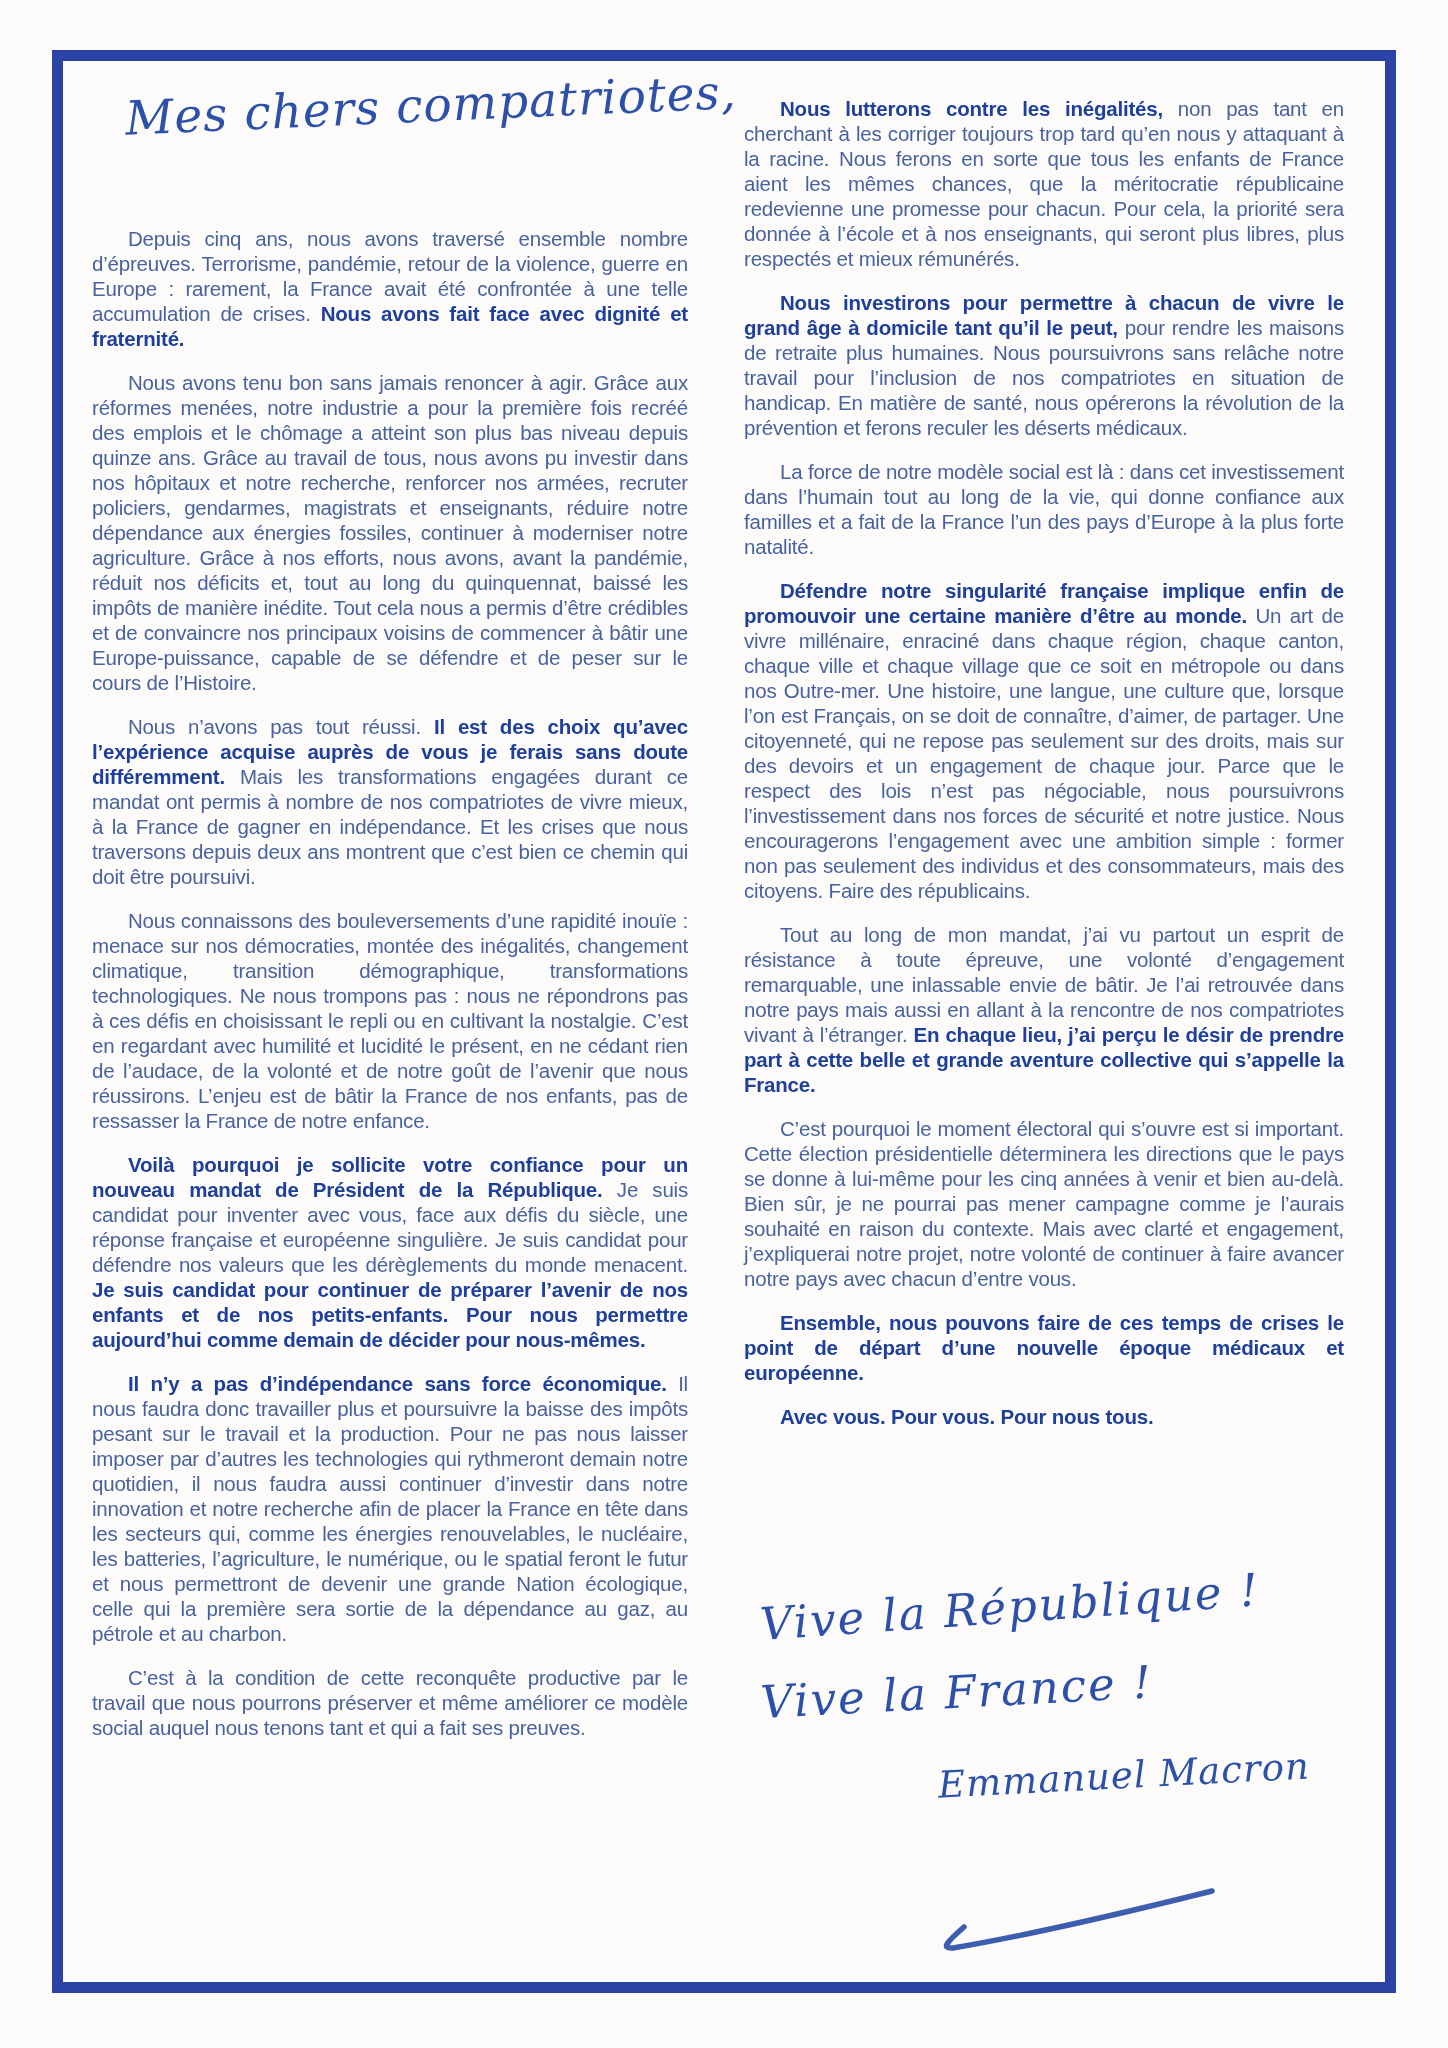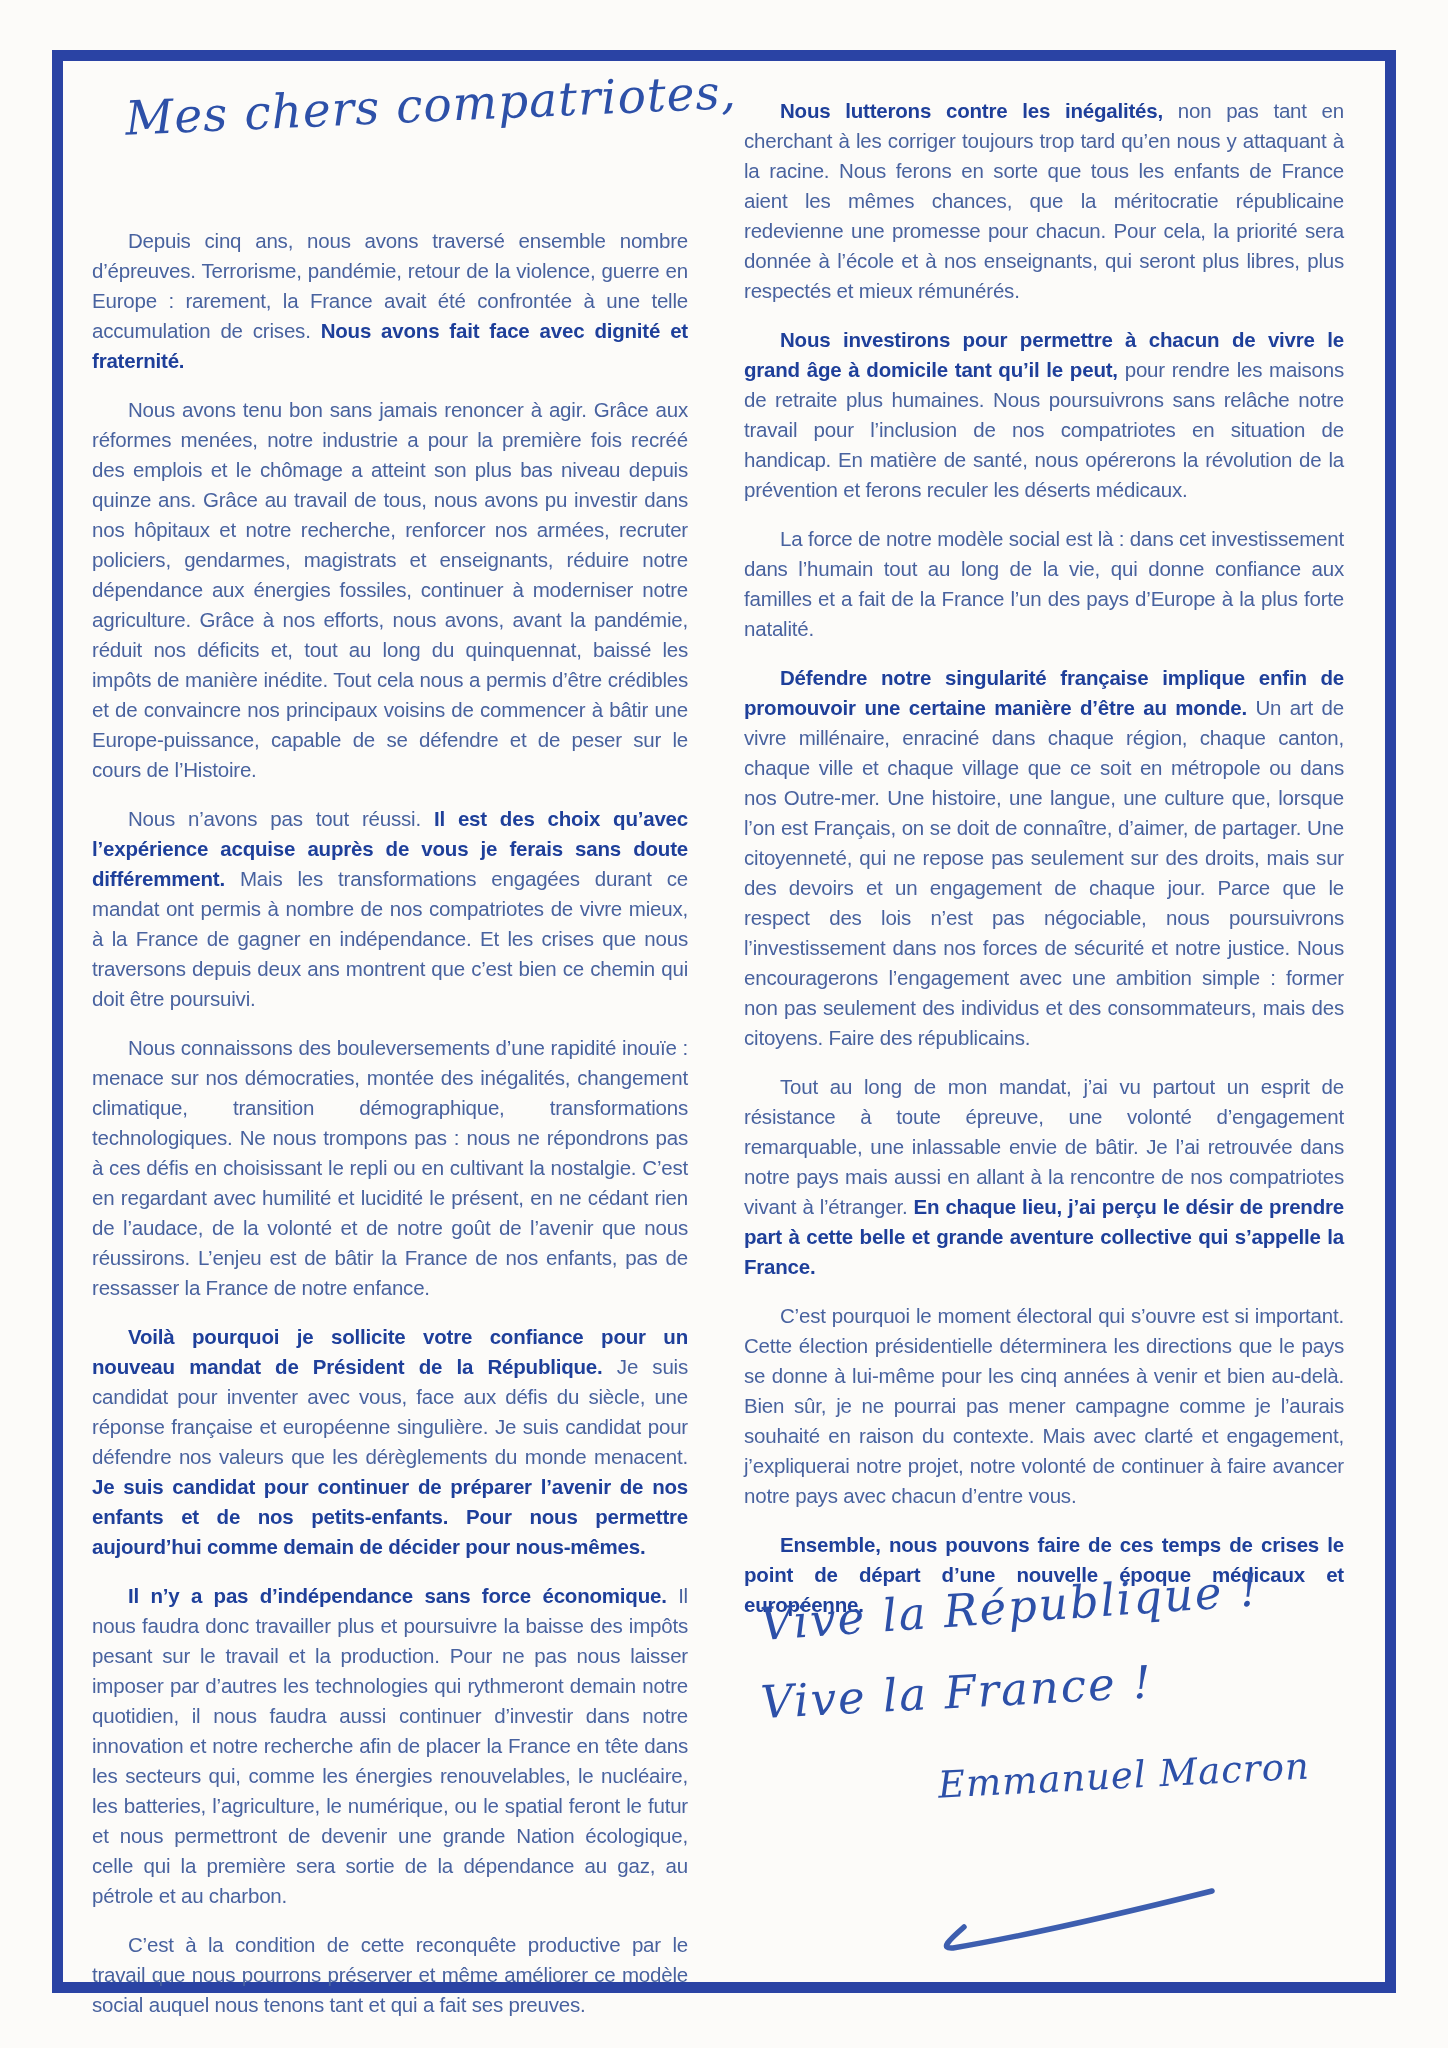--- a/index.html
+++ b/index.html
@@ -24,21 +24,21 @@
   .salutation{
     position:absolute;left:125px;top:78px;width:580px;
     text-align:center;
     font-family:"DejaVu Serif", serif;font-style:italic;
     font-size:47px;letter-spacing:1px;color:var(--ink);
     transform:rotate(-2.5deg);
     white-space:nowrap;
   }
   .col{
     position:absolute;
-    font-size:20.5px;line-height:30px;letter-spacing:-0.2px;
+    font-size:20.5px;line-height:25px;letter-spacing:-0.2px;
     color:var(--body-text);
     text-align:justify;
   }
   .col-left{left:92px;top:226px;width:596px;}
   .col-right{left:744px;top:96px;width:600px;}
   .col p.para{margin:0 0 19px 0;text-indent:36px;}
   .col p.para:last-child{margin-bottom:0;}
   .seg{color:var(--body-text);font-weight:400;}
   .seg.bold{color:var(--bold-text);font-weight:700;}
   .closing-line{
@@ -78,20 +78,21 @@
   </div>
 
 <div class="col col-right">
     <p class="para"><span class="seg bold">Nous lutterons contre les inégalités,</span><span class="seg"> non pas tant en cherchant à les corriger toujours trop tard qu’en nous y attaquant à la racine. Nous ferons en sorte que tous les enfants de France aient les mêmes chances, que la méritocratie républicaine redevienne une promesse pour chacun. Pour cela, la priorité sera donnée à l’école et à nos enseignants, qui seront plus libres, plus respectés et mieux rémunérés.</span></p>
     <p class="para"><span class="seg bold">Nous investirons pour permettre à chacun de vivre le grand âge à domicile tant qu’il le peut,</span><span class="seg"> pour rendre les maisons de retraite plus humaines. Nous poursuivrons sans relâche notre travail pour l’inclusion de nos compatriotes en situation de handicap. En matière de santé, nous opérerons la révolution de la prévention et ferons reculer les déserts médicaux.</span></p>
     <p class="para"><span class="seg">La force de notre modèle social est là : dans cet investissement dans l’humain tout au long de la vie, qui donne confiance aux familles et a fait de la France l’un des pays d’Europe à la plus forte natalité.</span></p>
     <p class="para"><span class="seg bold">Défendre notre singularité française implique enfin de promouvoir une certaine manière d’être au monde.</span><span class="seg"> Un art de vivre millénaire, enraciné dans chaque région, chaque canton, chaque ville et chaque village que ce soit en métropole ou dans nos Outre-mer. Une histoire, une langue, une culture que, lorsque l’on est Français, on se doit de connaître, d’aimer, de partager. Une citoyenneté, qui ne repose pas seulement sur des droits, mais sur des devoirs et un engagement de chaque jour. Parce que le respect des lois n’est pas négociable, nous poursuivrons l’investissement dans nos forces de sécurité et notre justice. Nous encouragerons l’engagement avec une ambition simple : former non pas seulement des individus et des consommateurs, mais des citoyens. Faire des républicains.</span></p>
     <p class="para"><span class="seg">Tout au long de mon mandat, j’ai vu partout un esprit de résistance à toute épreuve, une volonté d’engagement remarquable, une inlassable envie de bâtir. Je l’ai retrouvée dans notre pays mais aussi en allant à la rencontre de nos compatriotes vivant à l’étranger. </span><span class="seg bold">En chaque lieu, j’ai perçu le désir de prendre part à cette belle et grande aventure collective qui s’appelle la France.</span></p>
     <p class="para"><span class="seg">C’est pourquoi le moment électoral qui s’ouvre est si important. Cette élection présidentielle déterminera les directions que le pays se donne à lui-même pour les cinq années à venir et bien au-delà. Bien sûr, je ne pourrai pas mener campagne comme je l’aurais souhaité en raison du contexte. Mais avec clarté et engagement, j’expliquerai notre projet, notre volonté de continuer à faire avancer notre pays avec chacun d’entre vous.</span></p>
     <p class="para"><span class="seg bold">Ensemble, nous pouvons faire de ces temps de crises le point de départ d’une nouvelle époque médicaux et européenne.</span></p>
+    <p class="para"><span class="seg bold">Avec vous. Pour vous. Pour nous tous.</span></p>
   </div>
 
 <div class="closing-line closing-line-1">Vive la République !</div>
 <div class="closing-line closing-line-2">Vive la France !</div>
 
 <div class="signature">Emmanuel Macron</div>
 
 <svg class="signature-flourish" viewBox="0 0 320 95" xmlns="http://www.w3.org/2000/svg">
   <path d="M 44 62 C 28 76, 20 84, 33 83 C 110 70, 220 44, 292 26" fill="none" stroke="#2d50a8" stroke-width="5.5" stroke-linecap="round" opacity="0.92"></path>
 </svg>

